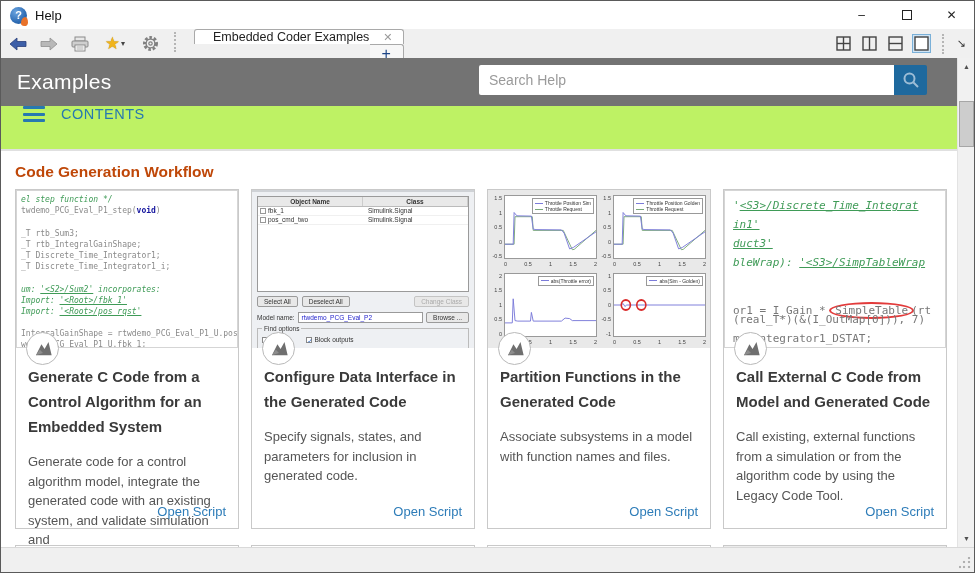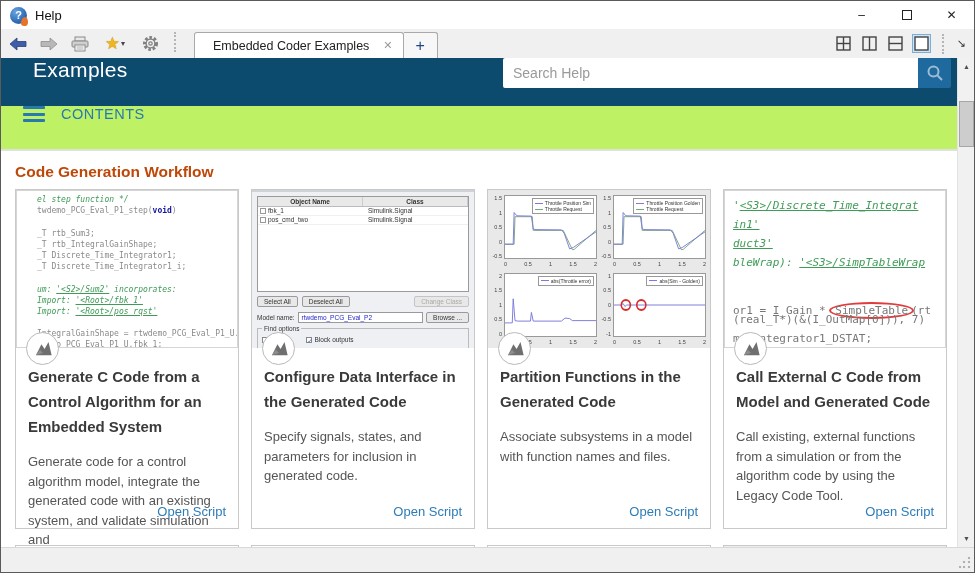--- a/index.html
+++ b/index.html
@@ -17,37 +17,37 @@
   .winbtn { width:45px; height:28px; display:flex; align-items:center; justify-content:center; color:#222; font-size:12px; }
   .winbtn .maxbox { width:10px; height:10px; border:1px solid #222; }
 
   
   .toolbar { height:29px; background:#f0f0f0; display:flex; align-items:flex-end; flex:0 0 29px; position:relative; }
   .tb-icons { display:flex; align-items:center; height:29px; padding-left:6px; gap:9px; }
   .tb-btn { width:22px; height:22px; display:flex; align-items:center; justify-content:center; }
   .tb-sep { height:20px; border-left:2px dotted #b5b5b5; margin:0 4px 3px 4px; align-self:center; }
   .star { color:#f0b41c; font-size:17px; line-height:17px; text-shadow:0 0 1px #a87d12; }
   .caret { font-size:8px; color:#444; margin-left:1px; }
-  .tabstrip { display:flex; align-items:flex-end; height:29px; margin-left:14px; }
+  .tabstrip { display:flex; align-items:flex-end; height:29px; margin-left:14px;flex-direction:column; }
   .tab { height:26px; background:#fff; border:1px solid #a9a9a9; border-bottom:none; border-radius:3px 3px 0 0; display:flex; align-items:center; padding:0 10px 0 18px; }
   .tab-label { font-size:12.5px; color:#222; }
   .tab-close { margin-left:14px; color:#9a9a9a; font-size:11px; }
   .newtab { height:26px; width:34px; background:#f7f7f7; border:1px solid #a9a9a9; border-bottom:none; border-left:none; border-radius:0 3px 0 0; display:flex; align-items:center; justify-content:center; font-size:16px; color:#1c4587; }
   .tb-right { position:absolute; right:8px; top:0; height:29px; display:flex; align-items:center; gap:7px; }
   .layout-btn { width:19px; height:19px; display:flex; align-items:center; justify-content:center; border:1px solid transparent; }
   .layout-btn.active { background:#cfe4f5; border:1px solid #7ab0d8; }
   .dock-arrow { font-size:11px; color:#333; margin-left:2px; }
 
   
   .main { flex:1; display:flex; min-height:0; }
   .content-col { flex:1; display:flex; flex-direction:column; overflow:hidden; position:relative; }
 
-  .banner { height:48px; background:#0c4a6e; display:flex; align-items:flex-start; flex:0 0 48px;padding-left:16px; }
+  .banner { height:48px; background:#737373; display:flex; align-items:center; flex:0 0 48px; }
   .banner h1 { color:#fff; font-size:21px; font-weight:500; margin-left:16px; letter-spacing:.3px; flex:0 0 auto; }
-  .search-wrap { margin-left:auto; margin-right:6px; display:flex; height:34px; }
+  .search-wrap { margin-left:auto; margin-right:30px; display:flex; height:34px; }
   .search-input { width:415px; height:30px; border:none; outline:none; padding:0 10px; font-size:14px; border-radius:2px 0 0 2px; color:#333; font-family:"Liberation Sans",sans-serif; }
   .search-input::placeholder { color:#9a9a9a; }
   .search-btn { width:33px; height:30px; background:#1e699e; border:none; border-radius:0 2px 2px 0; display:flex; align-items:center; justify-content:center; }
 
   .contents-bar { height:45px; background:#bef264; border-bottom:2px solid #e0e0e0; display:flex; align-items:flex-start; flex:0 0 45px; }
   .hamburger { width:22px; margin-left:22px; display:flex; flex-direction:column; gap:3.5px; }
   .hamburger i { display:block; height:3px; background:#2779b0; border-radius:1px; }
   .contents-label { margin-left:16px; color:#2779b0; font-size:14.5px; letter-spacing:.5px; }
 
   .page-body { flex:1; overflow:hidden; position:relative; padding:12px 0 0 14px; }
@@ -56,21 +56,21 @@
   .cards-row { display:flex; gap:12px; }
   .card { width:224px; height:340px; border:1px solid #c9c9c9; background:#fff; position:relative; flex:0 0 224px; }
   .thumb { height:158px; width:100%; overflow:hidden; position:relative; background:#fff; }
   .badge { position:absolute; left:10px; top:142px; width:33px; height:33px; border-radius:50%; background:#fff; border:1px solid #b9b9b9; display:flex; align-items:center; justify-content:center; z-index:3; }
   .card-title { padding:0 12px; margin-top:16px; font-size:15px; line-height:25px; font-weight:bold; color:#3a3a3a; }
   .card-desc { padding:0 12px; margin-top:13px; font-size:13px; line-height:19.5px; color:#555; }
   .open-script { position:absolute; right:12px; bottom:9px; font-size:13px; color:#2d7cb8; cursor:pointer; }
 
   
   .code-sm { font-family:"DejaVu Sans Mono", monospace; font-size:8px; padding:4px 0 0 4px; }
-  .code-sm .cl { height:11.2px; white-space:nowrap;margin-left:16px; }
+  .code-sm .cl { height:11.2px; white-space:nowrap; }
   .code-lg { font-family:"DejaVu Sans Mono", monospace; font-size:11px; padding:8px 0 0 8px; }
   .code-lg .cl { height:19px; white-space:nowrap; }
   .seg-p { color:#8a8a8a; }
   .seg-p2 { color:#777; }
   .seg-kw { color:#14149e; font-weight:bold; }
   .seg-com { color:#3f9b57; font-style:italic; }
   .seg-link { color:#3f9b57; font-style:italic; text-decoration:underline; }
   .seg-circle { color:#777; border:2px solid #e23b3b; border-radius:50%; padding:0 4px; margin:8px -3px; display:inline-block; line-height:13px; }
 
   

